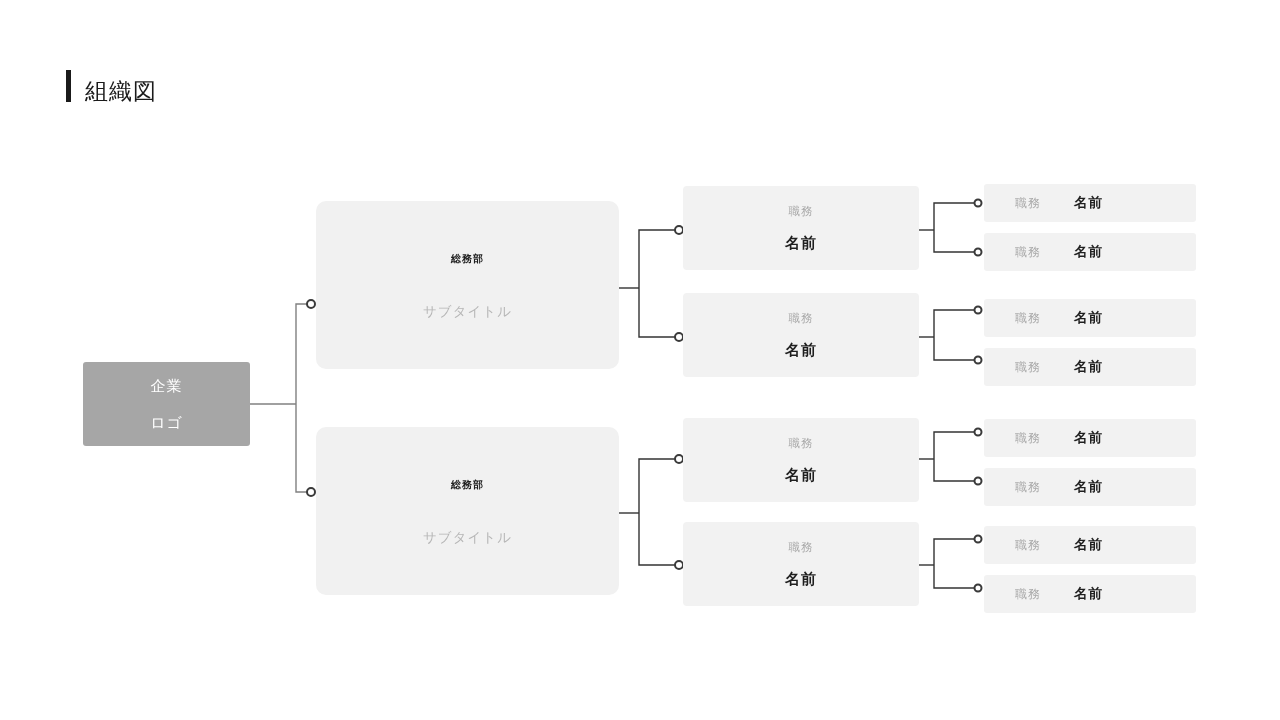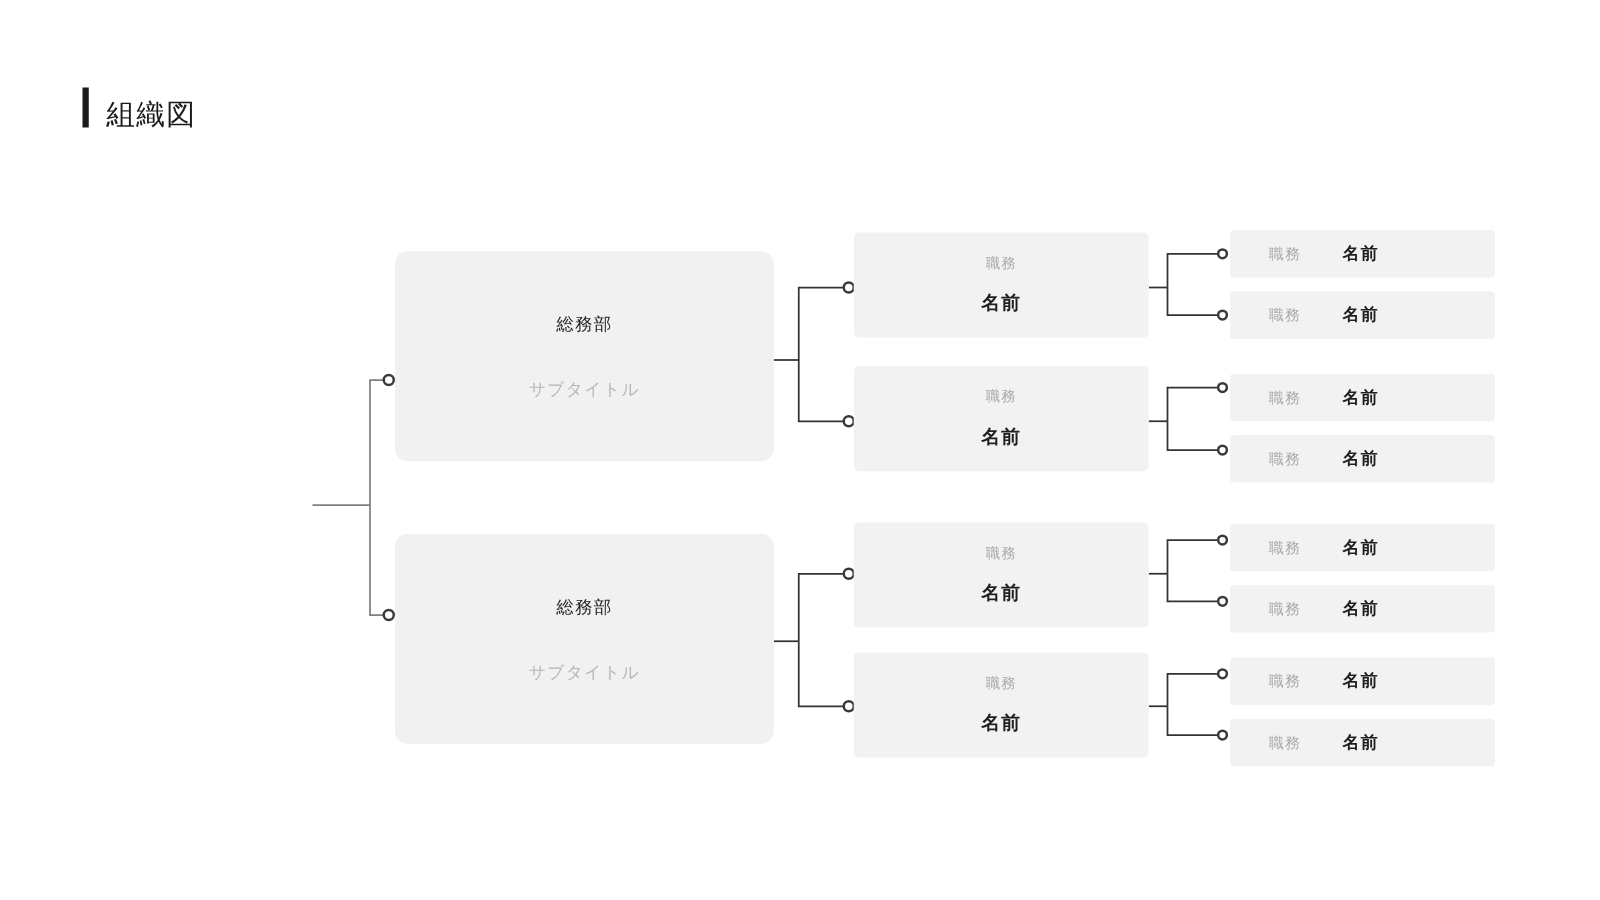--- a/index.html
+++ b/index.html
@@ -97,22 +97,22 @@
 
   .node-dept {
     background: #f1f1f1;
     border-radius: 10px;
     display: flex;
     flex-direction: column;
     align-items: center;
     justify-content: center;
   }
   .dept-title {
-    font-size: 14px;
-    font-weight: normal;
+    font-size: 10px;
+    font-weight: bold;
     color: #1f1f1f;
     letter-spacing: 1px;
     line-height: 22px;
   }
   .dept-sub {
     font-size: 13.5px;
     color: #b6b6b6;
     letter-spacing: 1px;
     line-height: 22px;
     margin-top: 17px;
@@ -212,20 +212,24 @@
     <circle class="conn-dot-sm" cx="978" cy="432" r="3.5"></circle>
     <circle class="conn-dot-sm" cx="978" cy="481" r="3.5"></circle>
 
     <path class="conn-line-dark" d="M919 565 H934"></path>
     <path class="conn-line-dark" d="M934 565 V539 H974"></path>
     <path class="conn-line-dark" d="M934 565 V588 H974"></path>
     <circle class="conn-dot-sm" cx="978" cy="539" r="3.5"></circle>
     <circle class="conn-dot-sm" cx="978" cy="588" r="3.5"></circle>
   </svg>
 
+  <div class="node node-root" style="left:83px; top:362px; width:167px; height:84px;">
+    <div class="root-line">企業</div>
+    <div class="root-line">ロゴ</div>
+  </div>
 
   <div class="node node-dept" style="left:316px; top:201px; width:303px; height:168px;">
     <div class="dept-title">総務部</div>
     <div class="dept-sub">サブタイトル</div>
   </div>
 
   <div class="node node-person" style="left:683px; top:186px; width:236px; height:84px;">
     <div class="person-role">職務</div>
     <div class="person-name">名前</div>
   </div>

